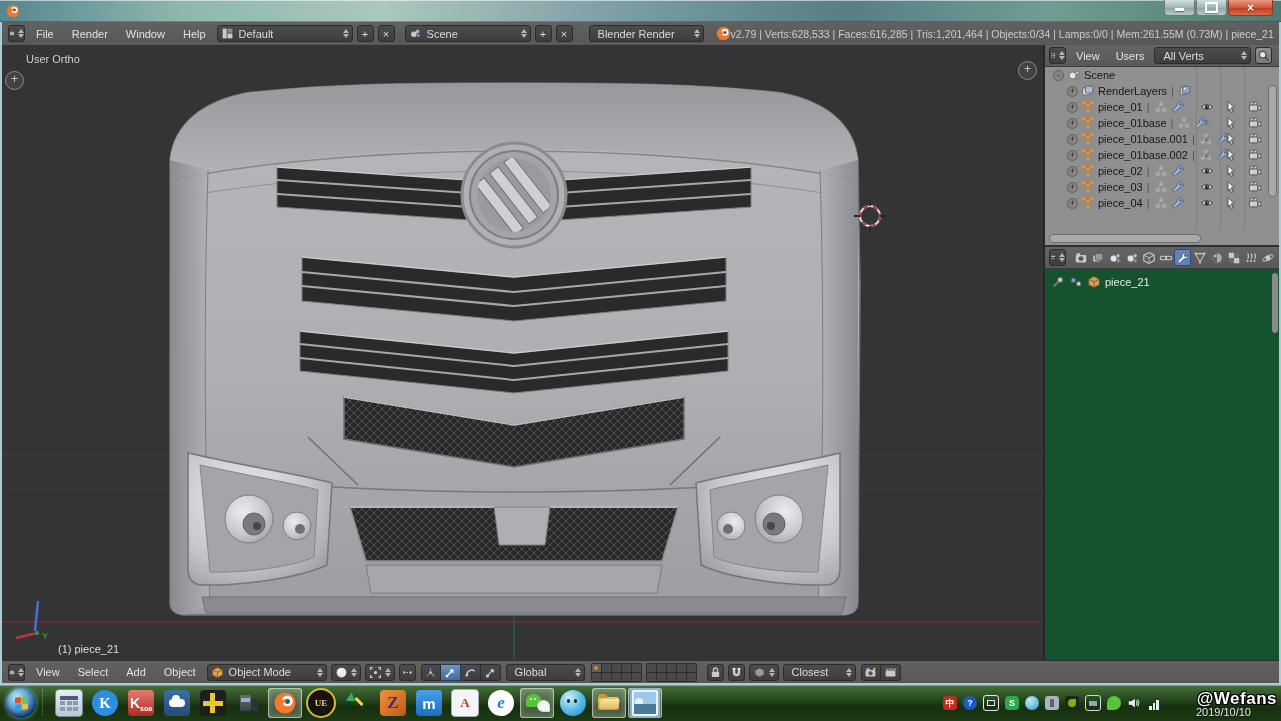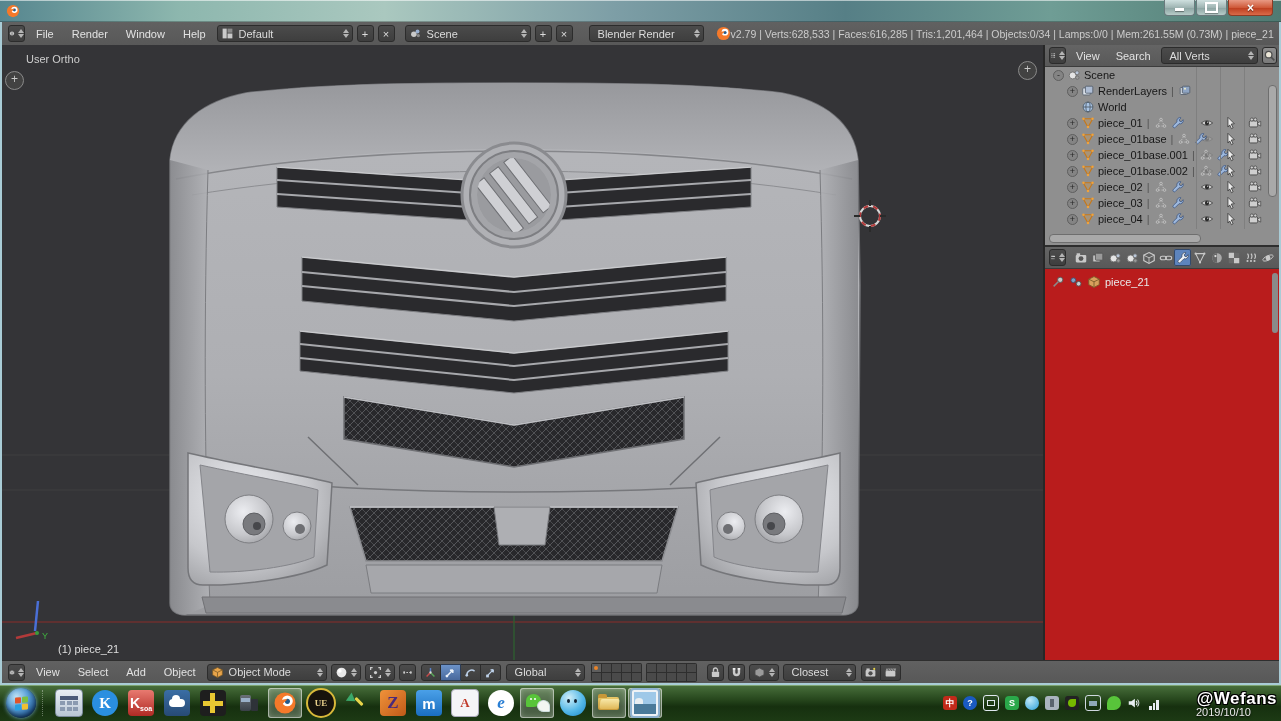--- a/index.html
+++ b/index.html
@@ -77,21 +77,21 @@
   .oicn svg{width:14px;height:14px;display:block}
   .olbl{margin-right:4px;white-space:nowrap;}
   .opipe{color:#555;margin-right:4px;}
   .orow-right{position:absolute;right:14px;display:flex;gap:7px;}
   .eye-off{opacity:.22;}
   .vg{opacity:.55;}
   .oscroll-h{position:absolute;left:4px;bottom:2px;width:150px;height:7px;border-radius:4px;background:#a9a9a9;border:1px solid #6e6e6e;}
   .oscroll-v{position:absolute;right:2px;top:40px;width:7px;height:110px;border-radius:4px;background:#a9a9a9;border:1px solid #6e6e6e;}
   .colsep{position:absolute;top:22px;height:162px;width:1px;background:#7f7f7f;}
   
-  .props{position:absolute;left:0;top:200px;width:234px;height:415px;background:#b91c1c;border-top:2px solid #2e2e2e;box-sizing:border-box;}
+  .props{position:absolute;left:0;top:200px;width:234px;height:415px;background:#14532d;border-top:2px solid #2e2e2e;box-sizing:border-box;}
   .phdr{position:absolute;left:0;top:0;width:234px;height:22px;background:linear-gradient(#646464,#595959);
     display:flex;align-items:center;border-bottom:1px solid #3c3c3c;box-sizing:border-box;}
   .ptabs{display:flex;align-items:center;margin-left:4px;}
   .ptab{width:17px;height:17px;display:flex;align-items:center;justify-content:center;border-radius:2px;}
   .ptab svg{width:14px;height:14px}
   .ptab.active{background:#5d84bd;box-shadow:inset 0 0 0 1px #33496b;}
   .pcrumb{position:absolute;left:6px;top:28px;display:flex;align-items:center;font-size:11px;color:#e8e8e8;}
   .pcrumb .oicn{margin-right:4px;}
   .addmod{position:absolute;left:5px;top:56px;width:222px;height:17px;background:linear-gradient(#4b4b4b,#3e3e3e);
     border:1px solid #2c2c2c;border-radius:3px;box-sizing:border-box;display:flex;align-items:center;font-size:11px;color:#dcdcdc;}
@@ -349,21 +349,21 @@
                 <rect x="9" y="6.8" width="4.5" height="2.4" fill="#ccc"></rect>
                 <rect x="9" y="11.3" width="4.5" height="2.4" fill="#ccc"></rect>
               </svg>
               <span class="ud">
                 <i class="u"></i>
                 <i class="d"></i>
               </span>
             </span>
           <span id="outlinerMenus" style="display:flex">
               <span class="menu">View</span>
-              <span class="menu">Search</span>
+              <span class="menu">Users</span>
             </span>
           <span class="wbtn">
             <span class="lbl" style="width:70px">All Verts</span>
             <span class="ud">
                 <i class="u"></i>
                 <i class="d"></i>
               </span>
           </span>
           <span class="wbtn sq" style="background:linear-gradient(#8f8f8f,#7a7a7a)">
               <svg viewBox="0 0 16 16">
@@ -401,37 +401,20 @@
    <span class="olbl">RenderLayers</span>
    <span class="opipe">|</span>
 
    <span class="oicn">
                 <svg viewBox="0 0 16 16">
                   <rect x="2.5" y="4" width="8.5" height="8" rx="1" fill="#cfd6df" stroke="#56606e"></rect>
                   <rect x="5" y="2.5" width="8.5" height="8" rx="1" fill="#8fa5c4" stroke="#56606e"></rect>
                   <circle cx="8" cy="5.5" r="1.2" fill="#e8e8c8"></circle>
                 </svg>
               </span>
-   <span class="orow-right">
-     
-     
-     
-   </span>
- </div>
- <div class="orow" style="padding-left:22px">
-   <span class="exp noexp"></span>
-   <span class="oicn">
-                <svg viewBox="0 0 16 16">
-                  <circle cx="8" cy="8" r="5.6" fill="#a9c4e4" stroke="#4e5a66"></circle>
-                  <ellipse cx="8" cy="8" rx="2.4" ry="5.6" fill="none" stroke="#4e5a66"></ellipse>
-                  <path d="M2.4 8 H13.6" stroke="#4e5a66"></path>
-                </svg>
-              </span>
-   <span class="olbl">World</span>
-
    <span class="orow-right">
      
      
      
    </span>
  </div>
  <div class="orow" style="padding-left:22px">
    <span class="exp ">+</span>
    <span class="oicn">
                 <svg viewBox="0 0 16 16">

